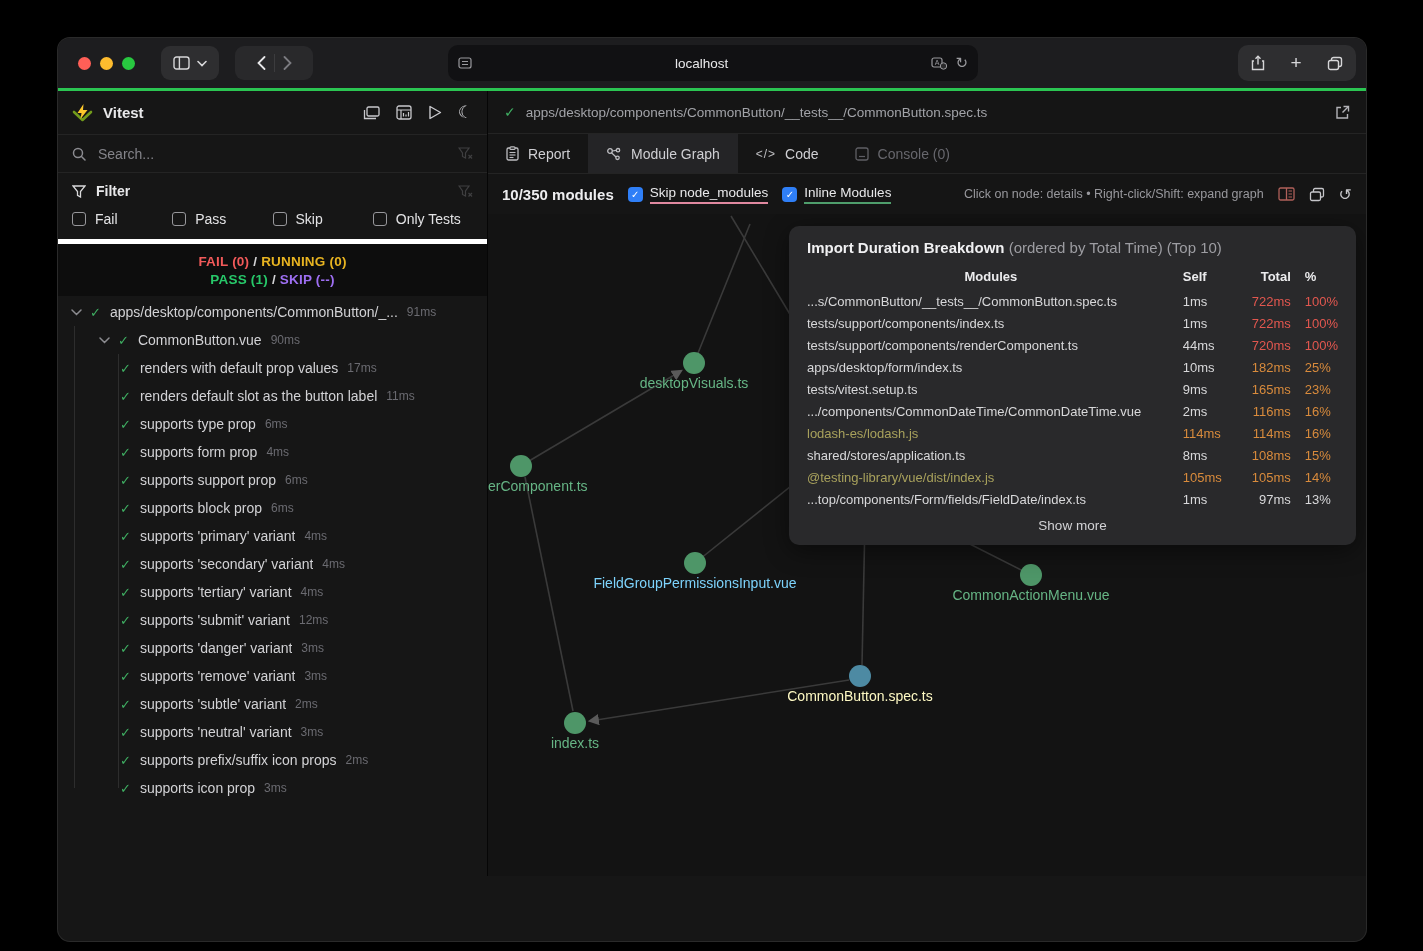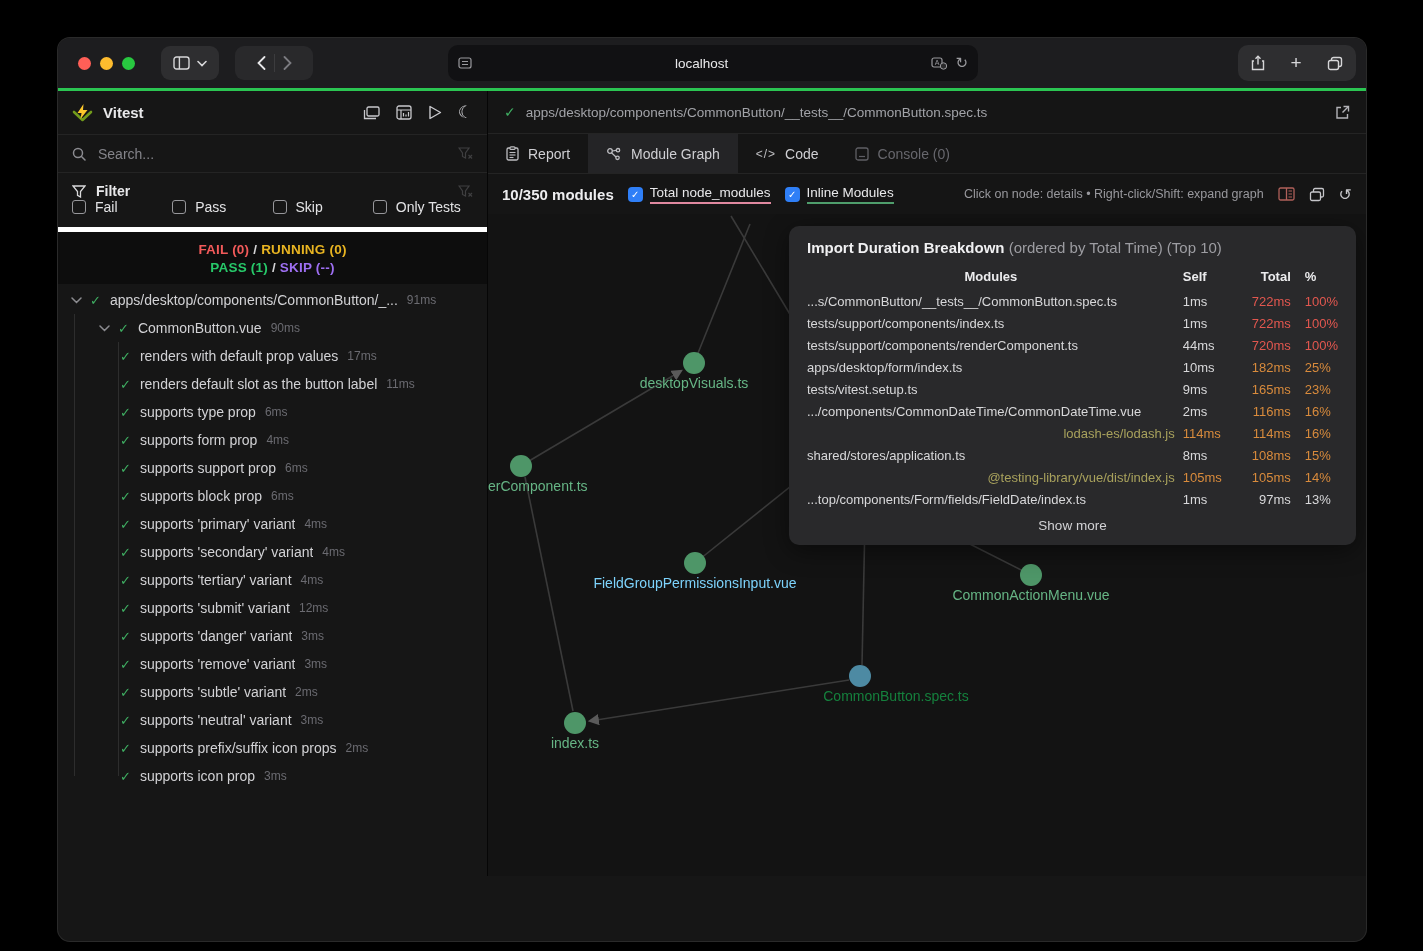--- a/index.html
+++ b/index.html
@@ -32,21 +32,21 @@
   .sb-icons { display:flex; gap:16px; color:#c9c9cd; align-items:center; }
   .icon-btn { display:flex; align-items:center; justify-content:center; cursor:pointer; }
 
   
   .search-row { height:39px; border-top:1px solid #242424; border-bottom:1px solid #242424; display:flex; align-items:center; padding:0 14px; gap:12px; color:#7c7c82; }
   .search-ph { flex:1; font-size:14px; color:#84848a; }
 
   
   .filter-block { padding:10px 14px 12px; border-bottom:5px solid #ffffff; }
   .filter-title-row { display:flex; align-items:center; gap:10px; color:#e8e8ea; font-weight:700; font-size:14px; }
-  .filter-checks { display:flex; }
+  .filter-checks { display:flex; margin-top:12px; }
   .chk-item { display:flex; align-items:center; gap:9px; color:#e2e2e4; font-size:14px; flex:1; }
   .chk-box { width:14px; height:14px; border:1.5px solid #97979b; border-radius:3px; }
 
   
   .status-bar { background:#0d0d0d; text-align:center; padding:7px 0 9px; font-size:13.5px; font-weight:700; letter-spacing:.2px; }
   .status-bar .line { margin-top:3px; }
   .sep-sl { color:#d2d2d4; font-weight:700; }
 
   
   .tree { position:relative; flex:1; overflow:hidden; padding-top:2px; }
@@ -92,21 +92,21 @@
   .ptable { margin-top:10px; width:100%; border-collapse:collapse; font-size:13px; }
   .ptable th { color:#ececee; font-weight:700; padding:3px 0 6px; font-size:13px; }
   .ptable td { padding:3.5px 0; color:#d8d8da; white-space:nowrap; }
   .ptable th.mod { text-align:center; }
   .ptable td.mod { overflow:hidden; max-width:390px; }
   .ptable .self { width:54px; text-align:left; padding-left:8px; }
   .ptable .total { width:62px; text-align:right; }
   .ptable .pct { width:46px; text-align:left; padding-left:14px; }
   .c-red { color:#e2574f !important; }
   .c-orange { color:#d98b3c !important; }
-  .c-olive { color:#a8a15c !important;text-align:right; }
+  .c-olive { color:#a8a15c !important; }
   .show-more { text-align:center; color:#d2d2d5; font-size:13.5px; padding-top:8px; cursor:pointer; }
 </style>
 </head>
 <body>
 
 <div class="window">
 
   <div class="chrome">
     <div class="lights">
       <div class="light" style="background:#ff5f57"></div>
@@ -415,21 +415,21 @@
               </svg>
             </span>
             <span>Console (0)</span>
           </div>
         </div>
 
       <div class="gtoolbar">
         <span class="gcount">10/350 modules</span>
         <span class="chip">
           <span class="cbox">✓</span>
-          <span class="clabel" style="border-color:#e089a0">Total node_modules</span>
+          <span class="clabel" style="border-color:#e089a0">Skip node_modules</span>
         </span>
         <span class="chip">
           <span class="cbox">✓</span>
           <span class="clabel" style="border-color:#4f9e6c">Inline Modules</span>
         </span>
         <span class="hint">Click on node: details • Right-click/Shift: expand graph</span>
         <span class="gicons">
           <svg width="17" height="14" viewBox="0 0 17 14">
               <rect x="1" y="1" width="15" height="12" rx="1.5" fill="none" stroke="#b0605a" stroke-width="1.3"></rect>
               <line x1="8.5" y1="1" x2="8.5" y2="13" stroke="#b0605a" stroke-width="1.3"></line>
@@ -464,21 +464,21 @@
 
         <div class="gnode" style="left: 206px; top: 149px; background: rgb(78, 150, 104);"></div>
           <div class="glabel" style="color: rgb(102, 181, 133); left: 206px; top: 161px;">desktopVisuals.ts</div>
           <div class="gnode" style="left: 33px; top: 252px; background: rgb(78, 150, 104);"></div>
           <div class="glabel" style="color: rgb(102, 181, 133); left: 0px; transform: none; top: 264px;">erComponent.ts</div>
           <div class="gnode" style="left: 207px; top: 349px; background: rgb(78, 150, 104);"></div>
           <div class="glabel" style="color: #7dd3fc; left: 207px; top: 361px;">FieldGroupPermissionsInput.vue</div>
           <div class="gnode" style="left: 543px; top: 361px; background: rgb(78, 150, 104);"></div>
           <div class="glabel" style="color: rgb(102, 181, 133); left: 543px; top: 373px;">CommonActionMenu.vue</div>
           <div class="gnode" style="left: 372px; top: 462px; background: rgb(77, 138, 163);"></div>
-          <div class="glabel" style="color: #15803d; left: 372px; top: 474px; margin-left: 36px;">CommonButton.spec.ts</div>
+          <div class="glabel" style="color: #fef9c3; left: 372px; top: 474px;">CommonButton.spec.ts</div>
           <div class="gnode" style="left: 87px; top: 509px; background: rgb(78, 150, 104);"></div>
           <div class="glabel" style="color: rgb(102, 181, 133); left: 87px; top: 521px;">index.ts</div>
           <div class="panel">
           <div class="panel-title">
             <b>Import Duration Breakdown</b> <span>(ordered by Total Time) (Top 10)</span>
           </div>
           <table class="ptable">
             <thead>
                 <tr id="ptable-head">
                   <th class="mod">Modules</th>

